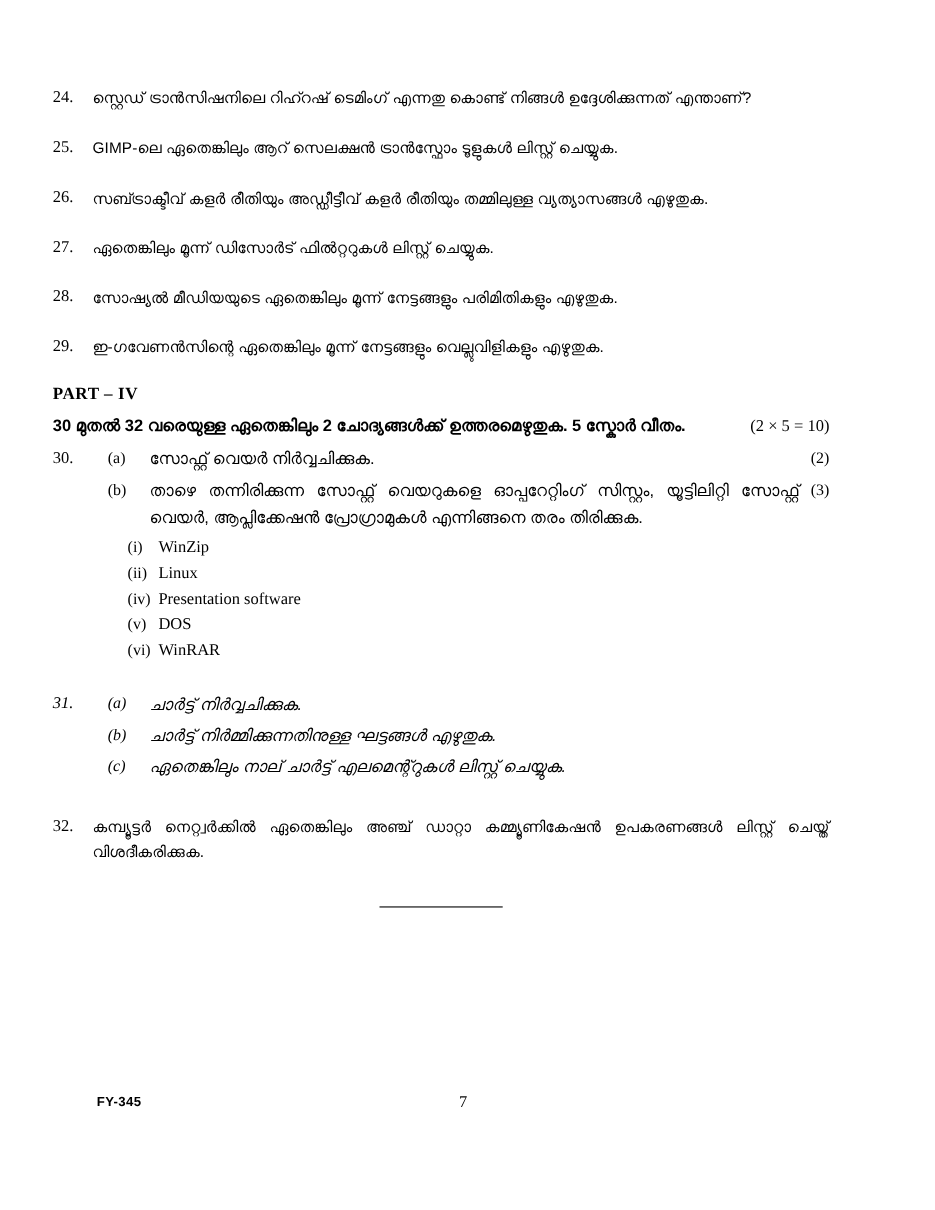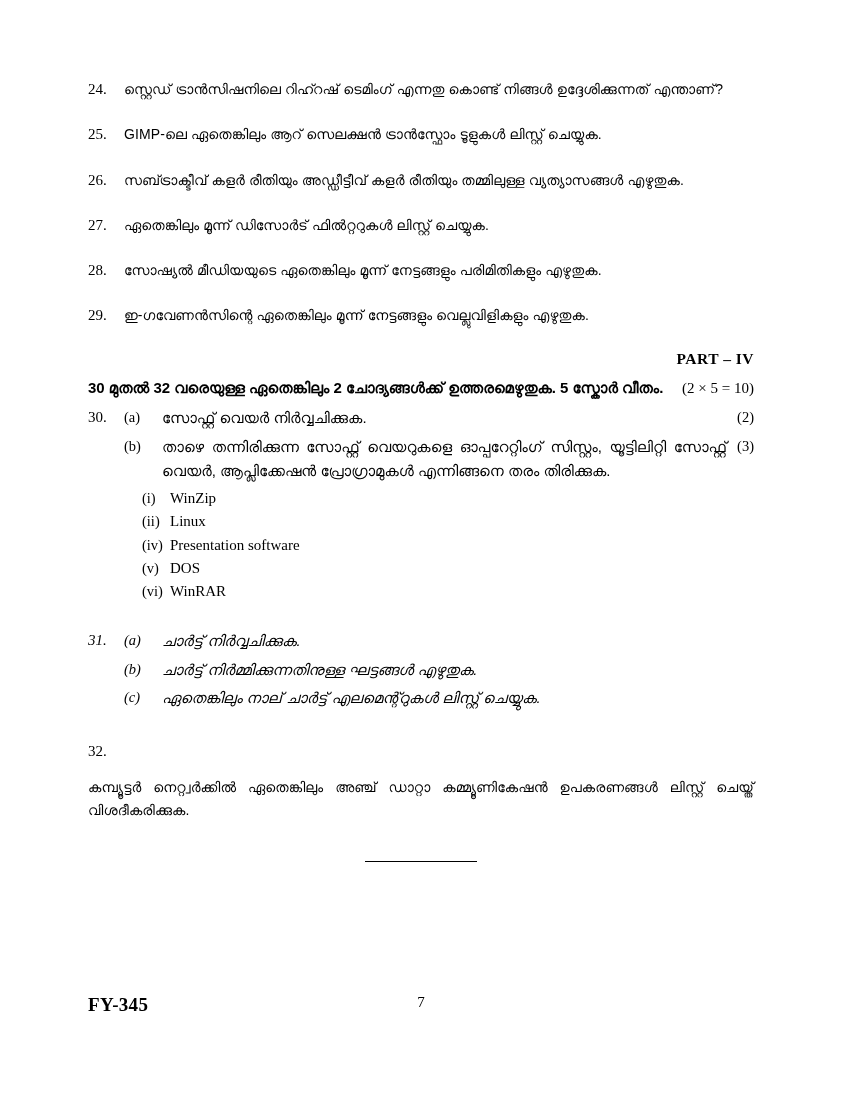--- a/index.html
+++ b/index.html
@@ -13,21 +13,21 @@
     font-family: "Liberation Serif", serif;
     color: #000000;
     position: relative;
     overflow: hidden;
   }
   .page {
     position: relative;
     width: 850px;
     height: 1100px;
     box-sizing: border-box;
-    padding: 78px 96px 0 88px;
+    padding: 78px 96px 0 48px;
   }
   .q-block {
     display: flex;
     align-items: flex-start;
     margin-bottom: 22px;
   }
   .q-num {
     width: 36px;
     flex: 0 0 36px;
     font-size: 15px;
@@ -39,21 +39,21 @@
     font-size: 14px;
     line-height: 1.62;
     text-align: justify;
     font-family: "Liberation Sans", sans-serif;
   }
   .q-body.ml {
     font-family: "Liberation Sans", sans-serif;
     letter-spacing: 0.1px;
   }
   .part-head {
-    text-align: right;
+    text-align: left;
     font-weight: bold;
     font-size: 15.5px;
     margin-bottom: 8px;
     letter-spacing: 0.5px;
     font-family: "Liberation Serif", serif;
   }
   .part-instr {
     font-weight: bold;
     font-size: 15px;
     line-height: 1.65;
@@ -109,20 +109,21 @@
     font-family: "Liberation Serif", serif;
     padding-left: 18px;
     box-sizing: border-box;
   }
   .roman-text {
     font-size: 15px;
     font-family: Liberation Serif, serif;
   }
   .group {
     margin-bottom: 18px;
+    gap: 14px;
   }
   .qgroup-head {
     display: flex;
     align-items: flex-start;
   }
   .qgroup-head .q-num {
     width: 36px;
     flex: 0 0 36px;
   }
   .qgroup-subs {
@@ -147,22 +148,22 @@
   }
   .footer-inner {
     position: relative;
     height: 20px;
   }
   .footer-code {
     position: absolute;
     left: 0;
     top: 0;
     font-weight: bold;
-    font-size: 19px;
-    font-family: Liberation Serif, serif;
+    font-size: 12px;
+    font-family: Liberation Sans, sans-serif;
     letter-spacing: 0.3px;
   }
   .footer-page {
     position: absolute;
     left: 0;
     right: 0;
     top: 0;
     text-align: center;
     font-size: 15px;
     font-family: "Liberation Serif", serif;
@@ -273,21 +274,21 @@
       </div>
 
       <div class="sub-block">
         <div class="sub-label">(c)</div>
         <div class="sub-body">ഏതെങ്കിലും നാല് ചാർട്ട് എലമെന്റ്റുകൾ ലിസ്റ്റ് ചെയ്യുക.</div>
       </div>
 
     </div>
   </div>
 
-  <div class="q-block" style="margin-top:26px;flex-direction:column;">
+  <div class="q-block" style="margin-top:26px;">
     <div class="q-num">32.</div>
     <div class="q-body ml">കമ്പ്യൂട്ടർ നെറ്റ്വർക്കിൽ ഏതെങ്കിലും അഞ്ച് ഡാറ്റാ കമ്മ്യൂണികേഷൻ ഉപകരണങ്ങൾ ലിസ്റ്റ് ചെയ്ത് വിശദീകരിക്കുക.</div>
   </div>
 
   <div class="divider-wrap">
     <span class="divider"></span>
   </div>
 
 </div>
 

